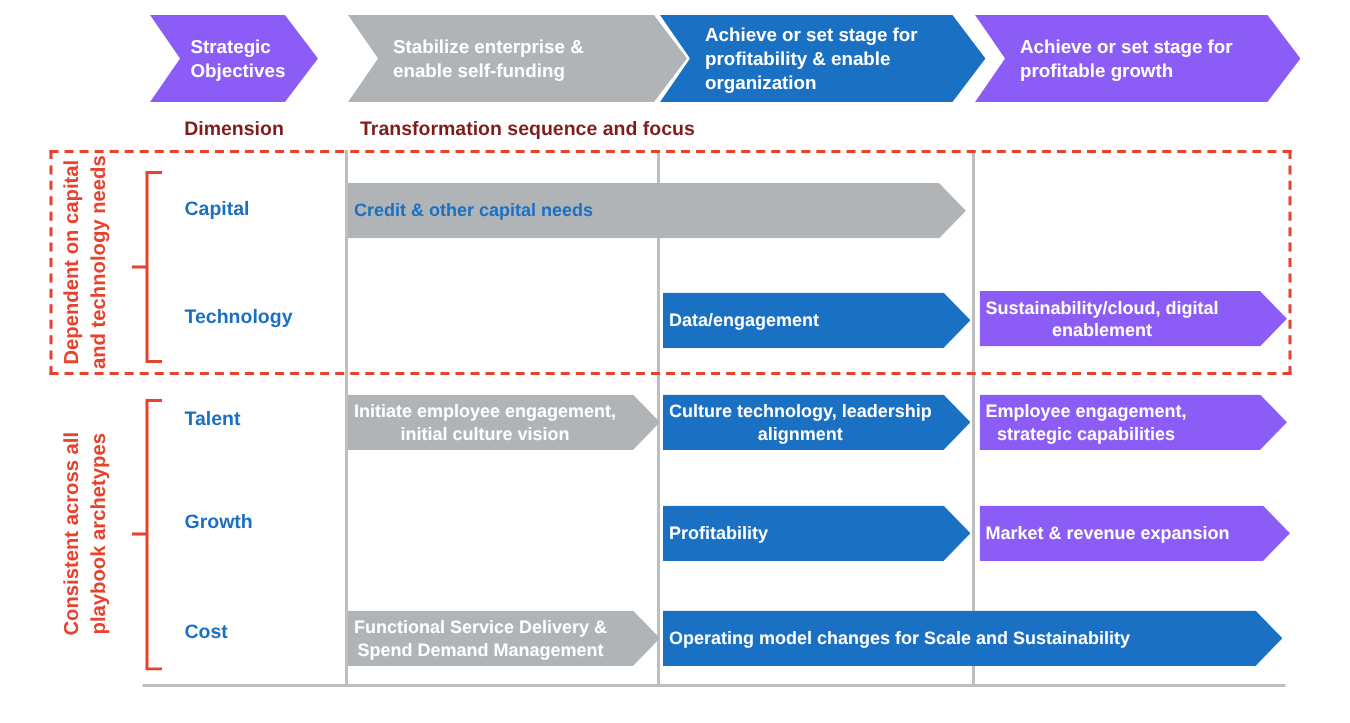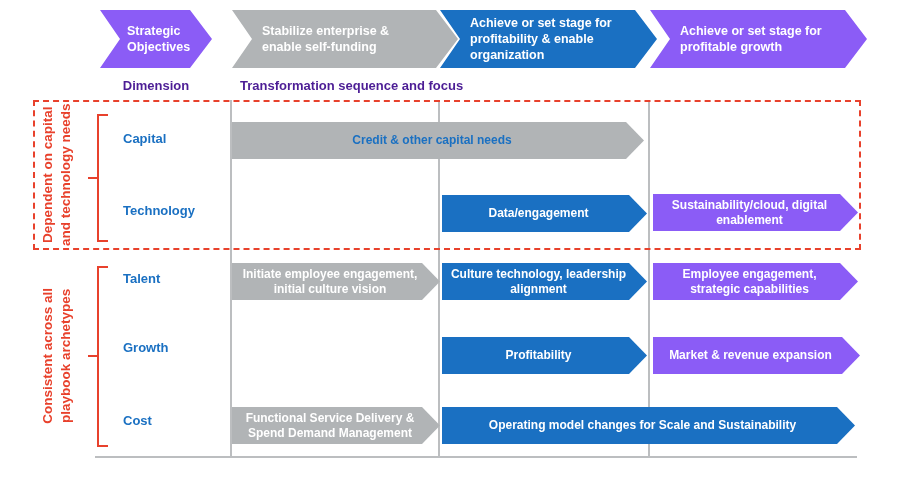--- a/index.html
+++ b/index.html
@@ -12,33 +12,33 @@
     position:absolute;top:10px;height:58px;display:flex;align-items:center;
     clip-path:polygon(0 0, calc(100% - 22px) 0, 100% 50%, calc(100% - 22px) 100%, 0 100%, 20px 50%);
   }
   .chev .txt{
     color:#fff;font-weight:bold;font-size:12.5px;line-height:1.28;
     white-space:pre-line;padding-left:30px;padding-right:16px;
   }
   .chev.first .txt{padding-left:27px;}
   
   .rarrow{
-    position:absolute;height:37px;display:flex;align-items:center;justify-content:center;
+    position:absolute;height:37px;display:flex;align-items:center;justify-content:flex-start;
     clip-path:polygon(0 0, calc(100% - 18px) 0, 100% 50%, calc(100% - 18px) 100%, 0 100%);
   }
   .rarrow .txt{
     color:#fff;font-weight:bold;font-size:12px;line-height:1.25;text-align:center;
     white-space:pre-line;padding-right:16px;padding-left:4px;
   }
   .navy{background:#8b5cf6;}
   .blue{background:#1a70c2;}
   .gray{background:#b1b4b6;}
   .t-blue{color:#1a70c2 !important;}
   
-  .col-label{position:absolute;color:#4c1d95;font-weight:bold;font-size:13px;line-height:1;}
+  .col-label{position:absolute;color:#7f1d1d;font-weight:bold;font-size:13px;line-height:1;}
   .row-label{position:absolute;color:#1a70c2;font-weight:bold;font-size:13px;line-height:1;text-align:center;}
   
   .vline{position:absolute;top:100px;height:358px;width:1.5px;background:#bcbec0;}
   .baseline{position:absolute;left:95px;top:456px;width:762px;height:2px;background:#bcbec0;}
   .dashed-box{
     position:absolute;left:33px;top:100px;width:828px;height:150px;
     border:2px dashed #e8412c;box-sizing:border-box;
   }
   
   .rot-label{

